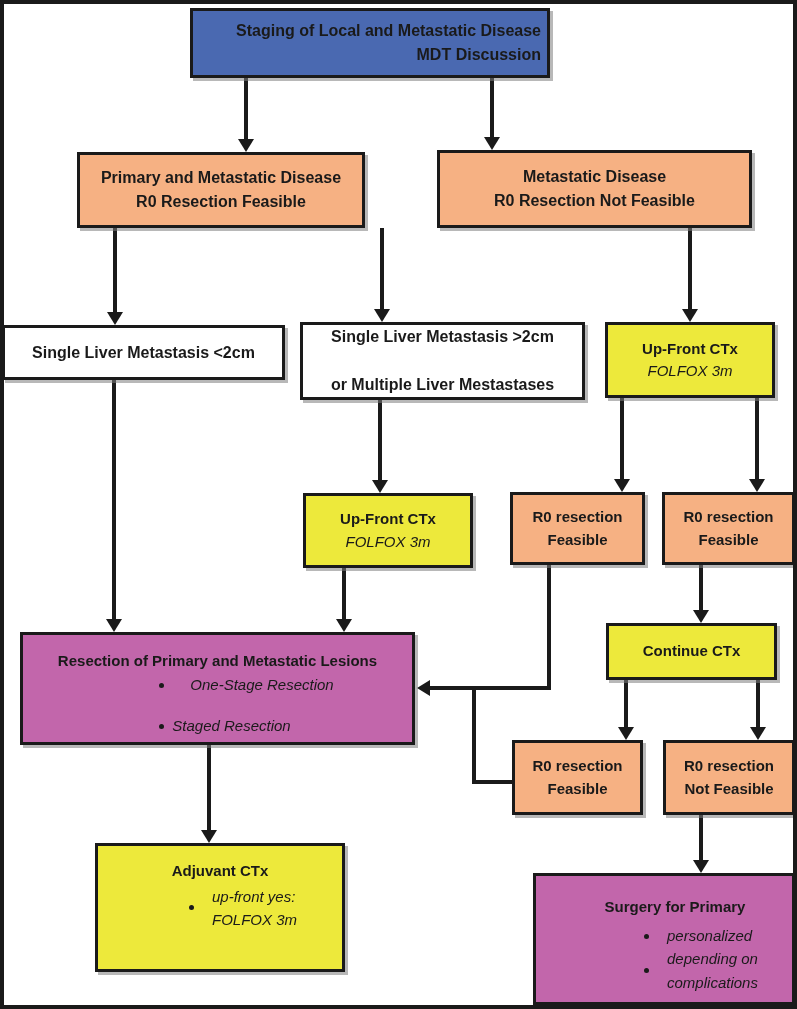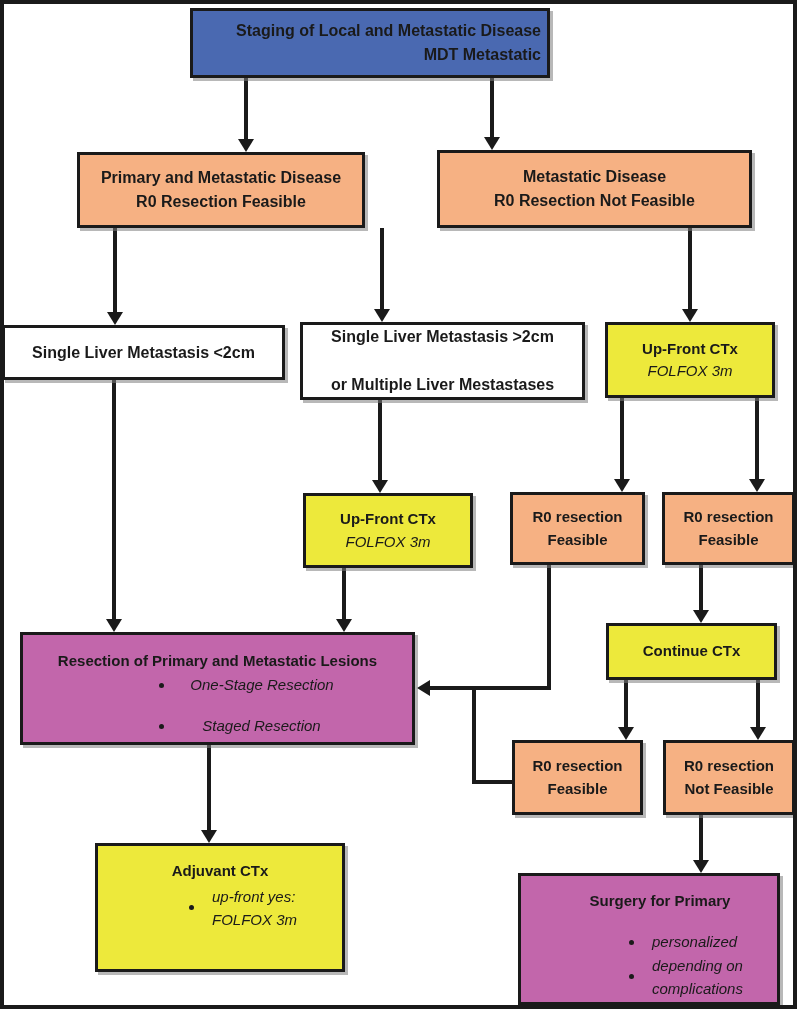--- a/index.html
+++ b/index.html
@@ -80,21 +80,21 @@
   <div class="arr-down" style="left:750px;top:727px;"></div>
 
   <div class="vline" style="left:699px;top:815px;height:47px;"></div>
   <div class="arr-down" style="left:693px;top:860px;"></div>
 
   <div class="vline" style="left:207px;top:745px;height:87px;"></div>
   <div class="arr-down" style="left:201px;top:830px;"></div>
 
   <div class="node fill-blue big" style="left:190px;top:8px;width:360px;height:70px;">
     <div>Staging of Local and Metastatic Disease</div>
-    <div>MDT Metastatic</div>
+    <div>MDT Discussion</div>
   </div>
 
   <div class="node fill-orange big" style="left:77px;top:152px;width:288px;height:76px;">
     <div>Primary and Metastatic Disease</div>
     <div>R0 Resection Feasible</div>
   </div>
 
   <div class="node fill-orange big" style="left:437px;top:150px;width:315px;height:78px;">
     <div>Metastatic Disease</div>
     <div>R0 Resection Not Feasible</div>
@@ -133,21 +133,21 @@
     <div>Continue CTx</div>
   </div>
 
   <div class="node fill-magenta" style="left:20px;top:632px;width:395px;height:113px;justify-content:center;padding-top:12px;">
     <div class="title">Resection of Primary and Metastatic Lesions</div>
     <div class="bullets" style="margin-left:58px;">
       <div class="bullet-row" style="gap:26px;">
         <span class="dot"></span>
         <span>One-Stage Resection</span>
       </div>
-      <div class="bullet-row" style="gap:38px;margin-top:18px;">
+      <div class="bullet-row" style="gap:8px;margin-top:18px;">
         <span class="dot"></span>
         <span>Staged Resection</span>
       </div>
     </div>
   </div>
 
   <div class="node fill-orange" style="left:512px;top:740px;width:131px;height:75px;">
     <div>R0 resection</div>
     <div>Feasible</div>
   </div>
@@ -163,21 +163,21 @@
       <div class="bullet-row">
         <span class="dot"></span>
         <span class="btext">
           <span>up-front yes:</span>
           <span>FOLFOX 3m</span>
         </span>
       </div>
     </div>
   </div>
 
-  <div class="node fill-magenta" style="left:518px;top:873px;width:262px;height:132px;justify-content:space-between;padding-top:14px;padding-left:28px;">
+  <div class="node fill-magenta" style="left:533px;top:873px;width:262px;height:132px;justify-content:center;padding-top:14px;padding-left:28px;">
     <div class="title">Surgery for Primary</div>
     <div class="bullets" style="margin-left:52px;margin-top:6px;">
       <div class="bullet-row">
         <span class="dot"></span>
         <span>personalized</span>
       </div>
       <div class="bullet-row">
         <span class="dot"></span>
         <span class="btext">
           <span>depending on</span>

